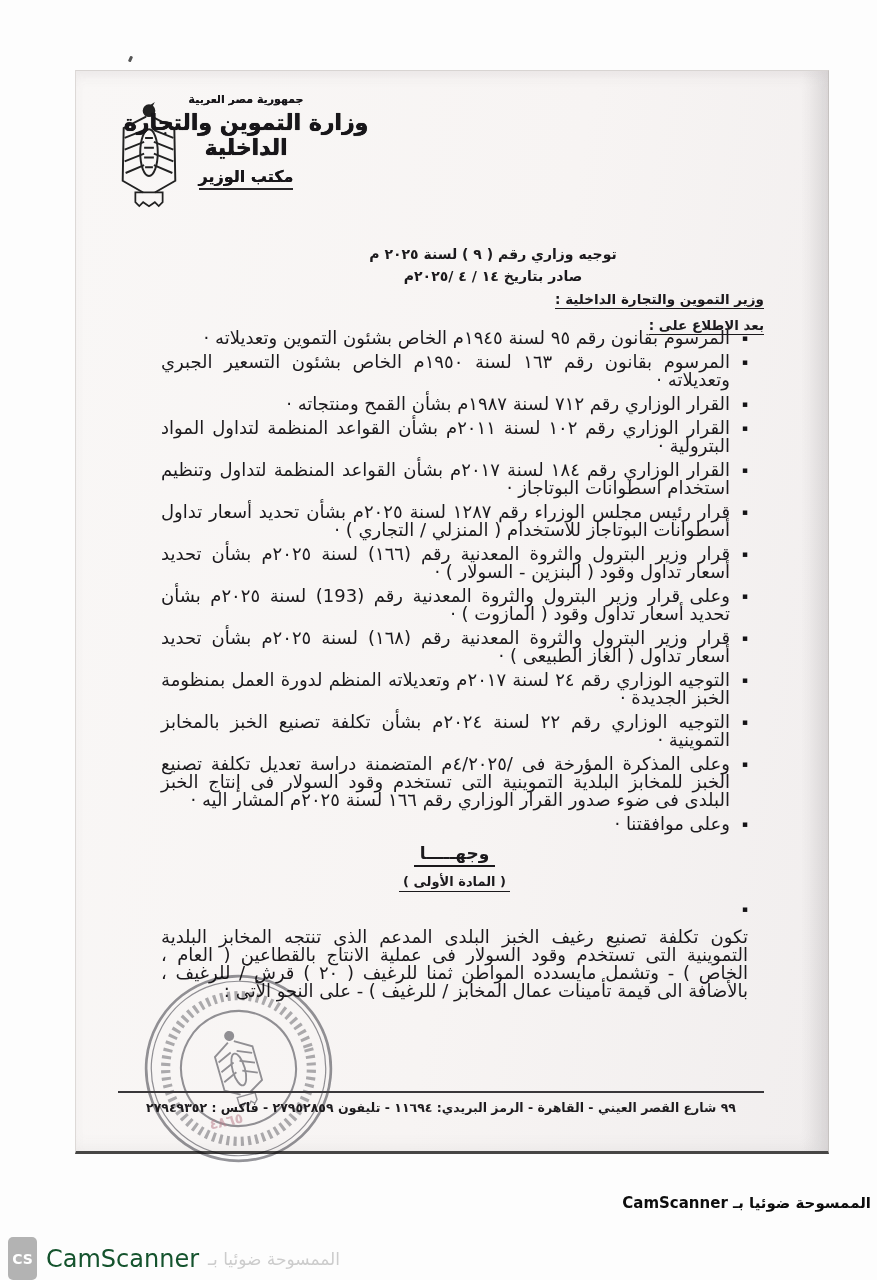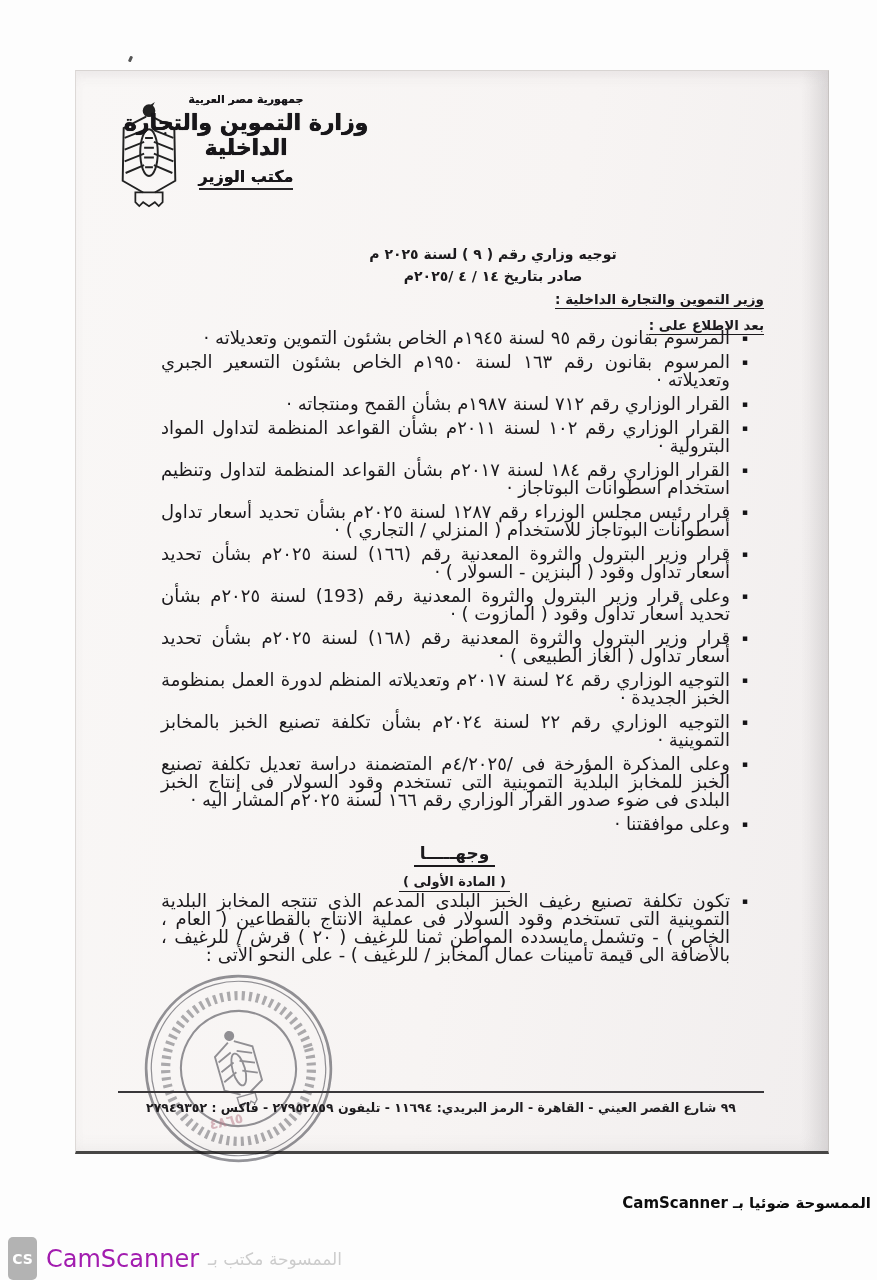--- a/index.html
+++ b/index.html
@@ -43,41 +43,41 @@
   .flow{position:absolute;right:80px;left:85px;top:258px;}
   .item{display:flex;gap:10px;margin-bottom:6px;font-weight:400;font-size:18px;}
   .bullet{flex:0 0 8px;line-height:18px;font-size:9px;color:#141316;}
   .bullet::before{content:"▪";}
   .item .txt{flex:1;line-height:18px;text-align:justify;text-justify:inter-word;}
   .center-head{text-align:center;margin-top:10px;}
   .wajaha{display:inline-block;font-size:17px;font-weight:700;
     border-bottom:2px solid #1b191c;padding:0 6px 2px;}
   .article-t{display:inline-block;font-size:13px;font-weight:700;
     border-bottom:1.6px solid #1b191c;padding:0 4px 2px;margin-top:5px;}
-  .article-row{}
+  .article-row{margin-top:8px;flex-direction:column;}
 
   
   .stamp{position:absolute;right:492px;top:900px;width:195px;height:195px;
     opacity:.55;transform:rotate(-16deg);mix-blend-mode:multiply;}
 
   
   .footer-rule{position:absolute;right:64px;left:42px;top:1020px;border-top:2px solid #39373a;}
   .footer-text{position:absolute;right:64px;left:42px;top:1029px;text-align:center;
     font-weight:700;font-size:12.5px;color:#1d1b1e;}
   .hand-note{position:absolute;right:585px;top:1042px;font-size:14px;font-weight:700;
     color:rgba(186,128,140,.55);transform:rotate(-12deg);letter-spacing:3px;}
 
   
   .wm-right{position:absolute;right:6px;top:1194px;direction:rtl;
     font-size:15px;font-weight:700;color:#0d0d0d;}
   .wm-left{position:absolute;left:8px;top:1237px;display:flex;direction:ltr;
     align-items:center;gap:9px;color:#c2c2c2;}
   .cs-box{width:29px;height:43px;border-radius:5px;background:#b3b3b3;color:#fff;
     font-weight:700;font-size:14px;display:flex;align-items:center;justify-content:center;}
-  .cs-brand{font-size:24px;color:#a21caf;}
+  .cs-brand{font-size:24px;color:#14532d;}
   .cs-arab{font-size:17px;color:#cccccc;direction:rtl;}
 </style>
 </head>
 <body>
 
 <div class="speck" style="left:129px;top:56px;width:3px;height:6px;transform:rotate(25deg);"></div>
 <div class="speck" style="left:286px;top:100px;width:3px;height:4px;transform:rotate(-20deg);"></div>
 
 <div class="page">
   <div class="streak"></div>
@@ -197,14 +197,14 @@
 
   <div class="footer-rule"></div>
   <div class="footer-text">٩٩ شارع القصر العيني - القاهرة - الرمز البريدي: ١١٦٩٤ - تليفون ٢٧٩٥٢٨٥٩ - فاكس : ٢٧٩٤٩٣٥٢</div>
   <div class="hand-note">٤٨٦٥</div>
 </div>
 
 <div class="wm-right">الممسوحة ضوئيا بـ CamScanner</div>
 <div class="wm-left">
   <span class="cs-box">CS</span>
   <span class="cs-brand">CamScanner</span>
-  <span class="cs-arab">الممسوحة مكتب بـ</span>
+  <span class="cs-arab">الممسوحة ضوئيا بـ</span>
 </div>
 
 </body></html>

